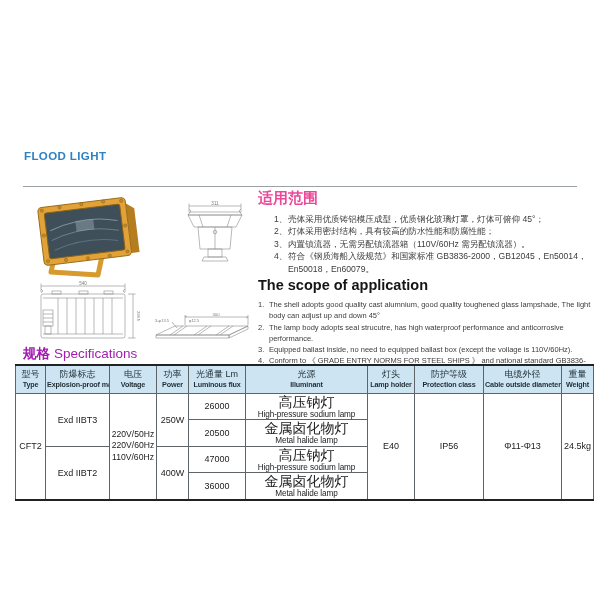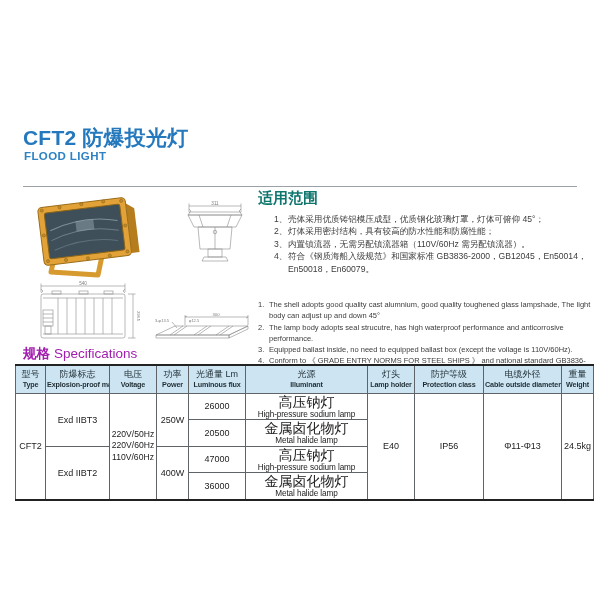--- a/index.html
+++ b/index.html
@@ -15,21 +15,21 @@
 
   
   .drawing { position:absolute; }
   .photo-svg   { left:32px;  top:196px; width:114px; height:86px; }
   .sideview    { left:177px; top:199px; width:76px;  height:68px; }
   .rearview    { left:32px;  top:280px; width:110px; height:68px; }
   .plateview   { left:150px; top:301px; width:108px; height:46px; }
   svg text { font-family:"Liberation Sans", sans-serif; fill:#7c7c7c; }
 
   
-  .zh-heading { position:absolute; left:258px; top:189px; font-size:15px; font-weight:bold; color:#0f766e;font-family:Liberation Mono, monospace; }
+  .zh-heading { position:absolute; left:258px; top:189px; font-size:15px; font-weight:bold; color:#ec4899;font-family:Liberation Mono, monospace; }
   .zh-list { position:absolute; left:274px; top:213px; width:340px; font-size:8.6px; line-height:1.45; color:#3c3c3c; }
   .en-heading { position:absolute; left:258px; top:277px; font-size:14.5px; font-weight:bold; color:#151515; }
   .en-list { position:absolute; left:258px; top:299px; width:340px; font-size:7.5px; line-height:1.5; color:#3c3c3c; }
   ol.plain { margin:0; padding:0; list-style:none; counter-reset:n; }
   ol.plain li { counter-increment:n; position:relative; padding-left:14px; }
   ol.zh li::before { content:counter(n) "\3001"; position:absolute; left:0; top:0; }
   ol.en li::before { content:counter(n) ". "; position:absolute; left:0; top:0; }
   ol.en li { padding-left:11px; }
 
   
@@ -52,21 +52,20 @@
   td { font-size:9px; background:#fff; }
   td .line { display:block; font-size:8.6px; line-height:1.3; }
   td .ill-zh { display:block; font-size:14px; line-height:1.15; }
   td .ill-en { display:block; font-size:8.2px; line-height:1.15; letter-spacing:-0.1px; white-space:nowrap; }
 </style>
 </head>
 <body>
 
 <div class="page">
 
-  <div class="page-title">CFT2 防爆投光灯</div>
   <div class="page-subtitle">FLOOD LIGHT</div>
   <div class="divider"></div>
 
   <svg class="drawing photo-svg" viewBox="0 0 114 86">
     <path d="M24 54 L19 76 L66 79 L70 60" fill="none" stroke="#d79a2e" stroke-width="5" stroke-linejoin="round"></path>
     <g transform="rotate(-7 57 38)">
       <polygon points="97,12 105,18 105,62 97,62" fill="#b57d1e"></polygon>
       <rect x="9" y="6" width="88" height="58" rx="4" fill="#e2a238" stroke="#9a6d1a" stroke-width="1"></rect>
       <rect x="15" y="12" width="76" height="46" rx="2" fill="#3f4f59" stroke="#8a6418" stroke-width="1"></rect>
       <path d="M19 30 Q53 18 87 28" stroke="#7d909b" fill="none" stroke-width="1"></path>
@@ -164,20 +163,21 @@
   </svg>
 
   <div class="zh-heading">适用范围</div>
   <ol class="plain zh zh-list">
     <li>壳体采用优质铸铝模压成型，优质钢化玻璃灯罩，灯体可俯仰 45°；</li>
     <li>灯体采用密封结构，具有较高的防水性能和防腐性能；</li>
     <li>内置镇流器，无需另配镇流器箱（110V/60Hz 需另配镇流器）。</li>
     <li>符合《钢质海船入级规范》和国家标准 GB3836-2000，GB12045，En50014，En50018，En60079。</li>
   </ol>
 
+  <div class="en-heading">The scope of application</div>
   <ol class="plain en en-list">
     <li>The shell adopts good quality cast alumnium, good quality toughened glass lampshade, The light body can adjust up and down 45°</li>
     <li>The lamp body adopts seal strucutre, has high waterproof performance and anticorrosive performance.</li>
     <li>Equipped ballast inside, no need to equipped ballast box (except the vollage is 110V/60Hz).</li>
     <li>Conform to 《 GRADE ENTRY NORMS FOR STEEL SHIPS 》 and national standard GB3836-2000, GB12045, En50014, En50018, En60079.</li>
   </ol>
 
   <div class="spec-heading">
     <span class="zh">规格</span><span class="en">Specifications</span>
   </div>

